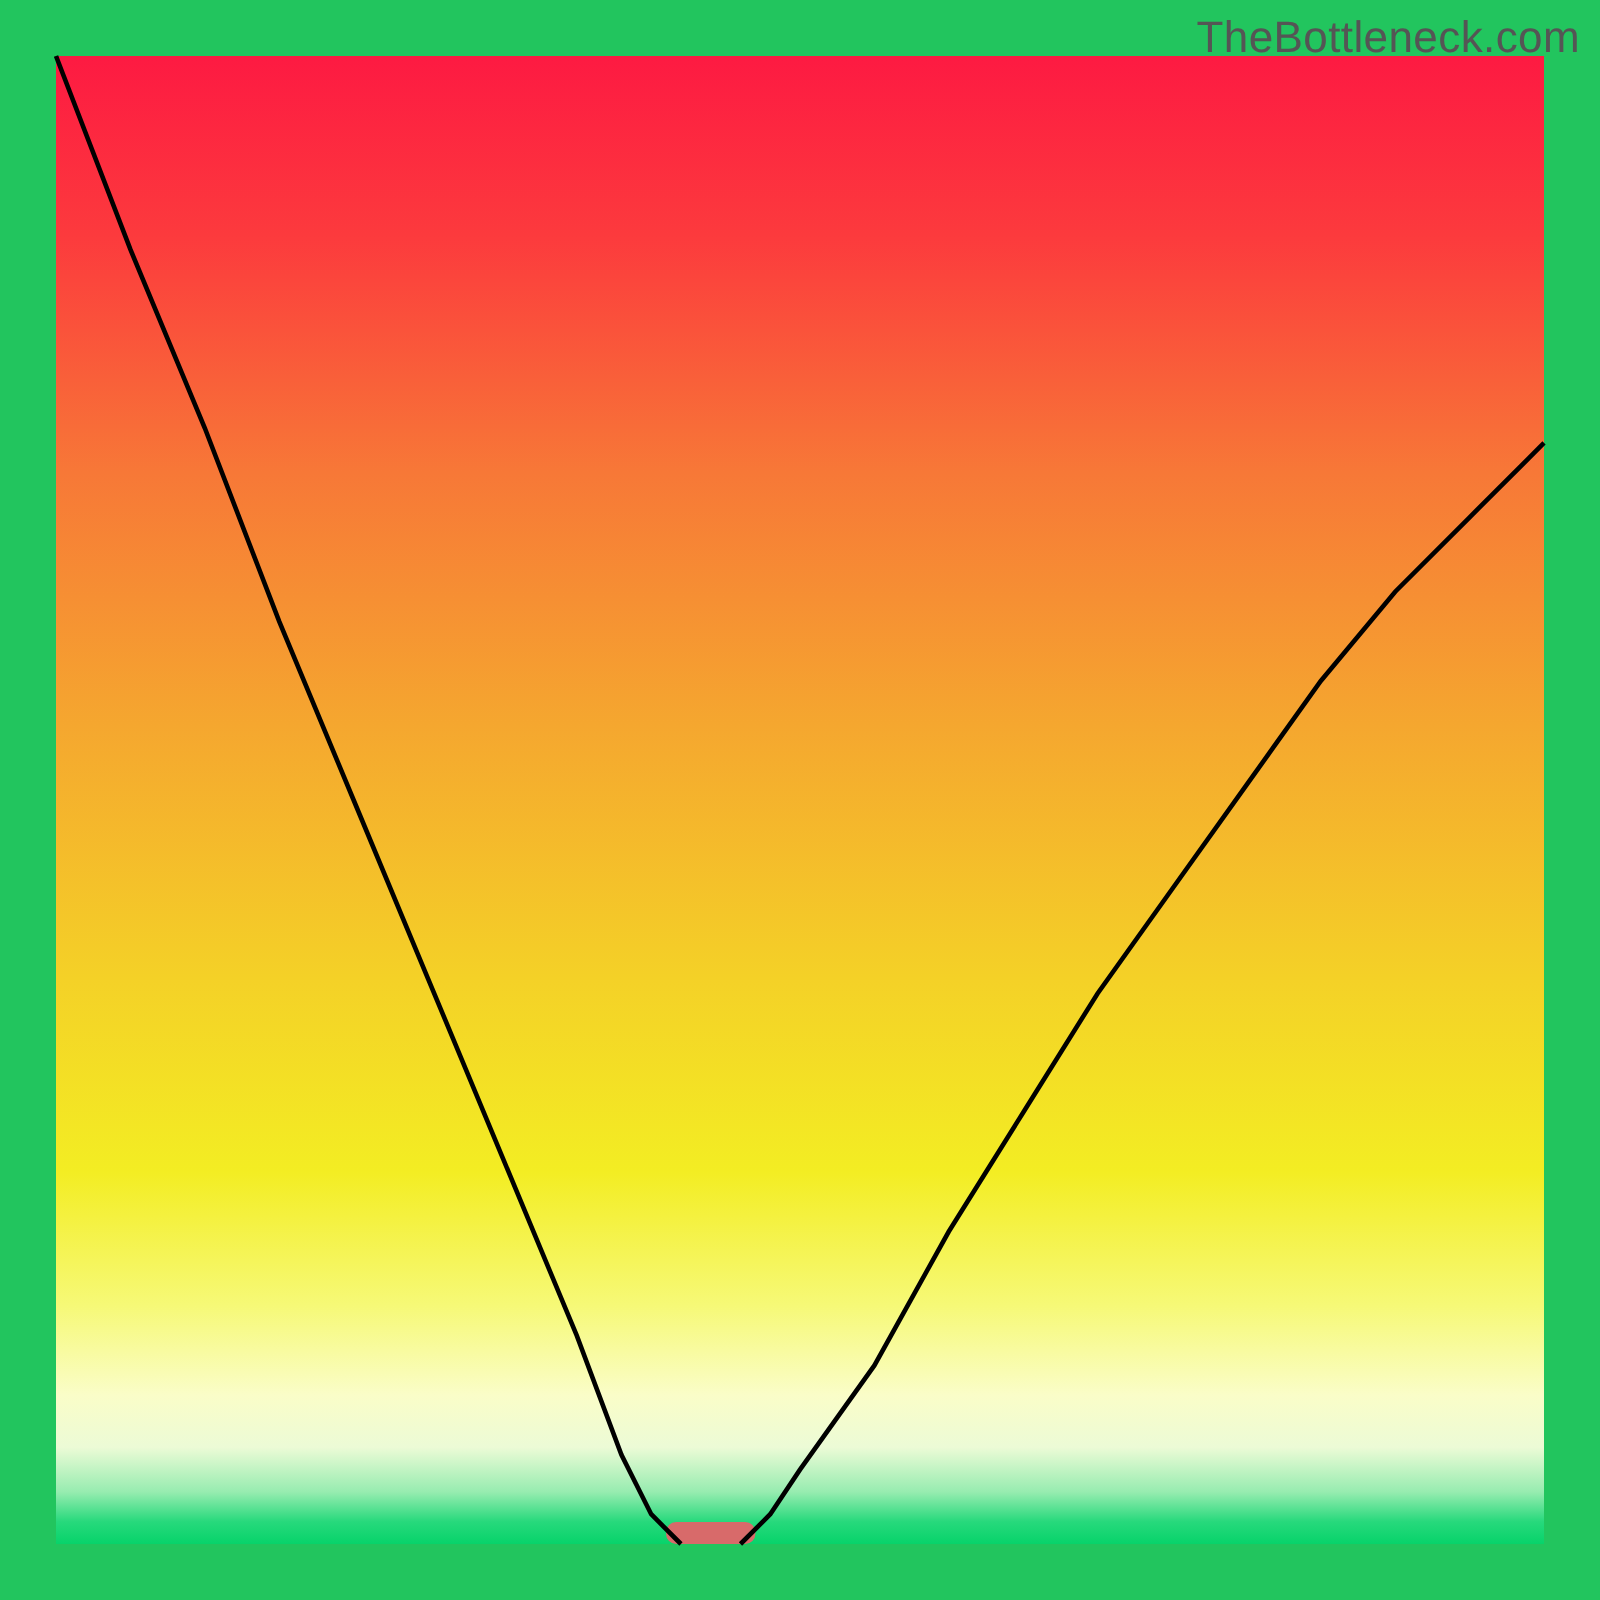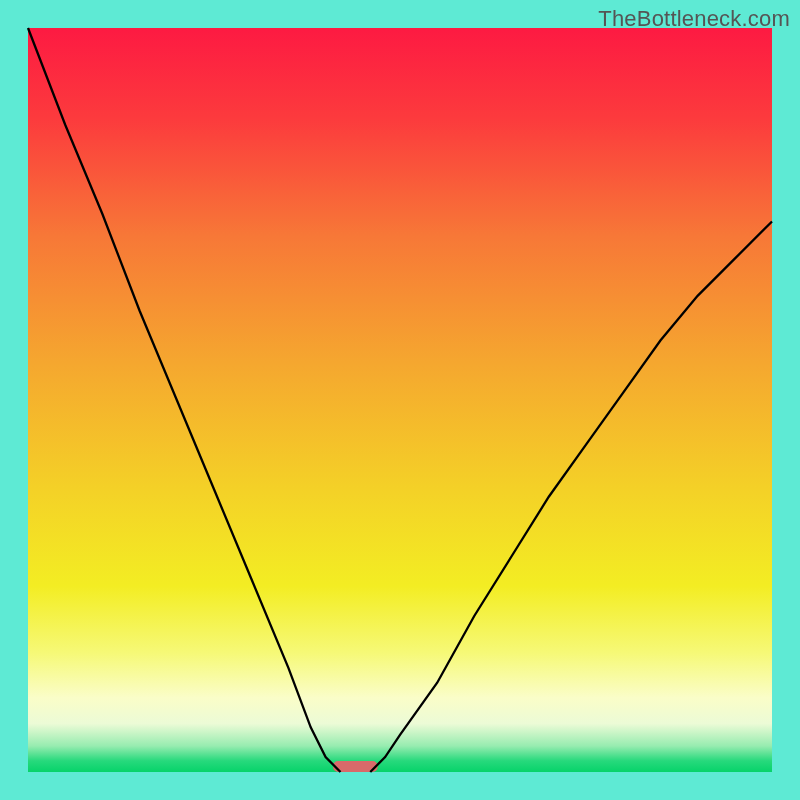--- a/index.html
+++ b/index.html
@@ -7,21 +7,21 @@
     padding: 0;
     width: 800px;
     height: 800px;
     overflow: hidden;
     background: #000;
     font-family: Arial, Helvetica, sans-serif;
   }
   .outer {
     width: 800px;
     height: 800px;
-    background: #5eead4;
+    background: #22c55e;
     position: relative;
   }
   .watermark {
     position: absolute;
     top: 6px;
     right: 10px;
     color: #555;
     font-size: 22px;
     font-weight: 500;
     letter-spacing: 0.2px;

